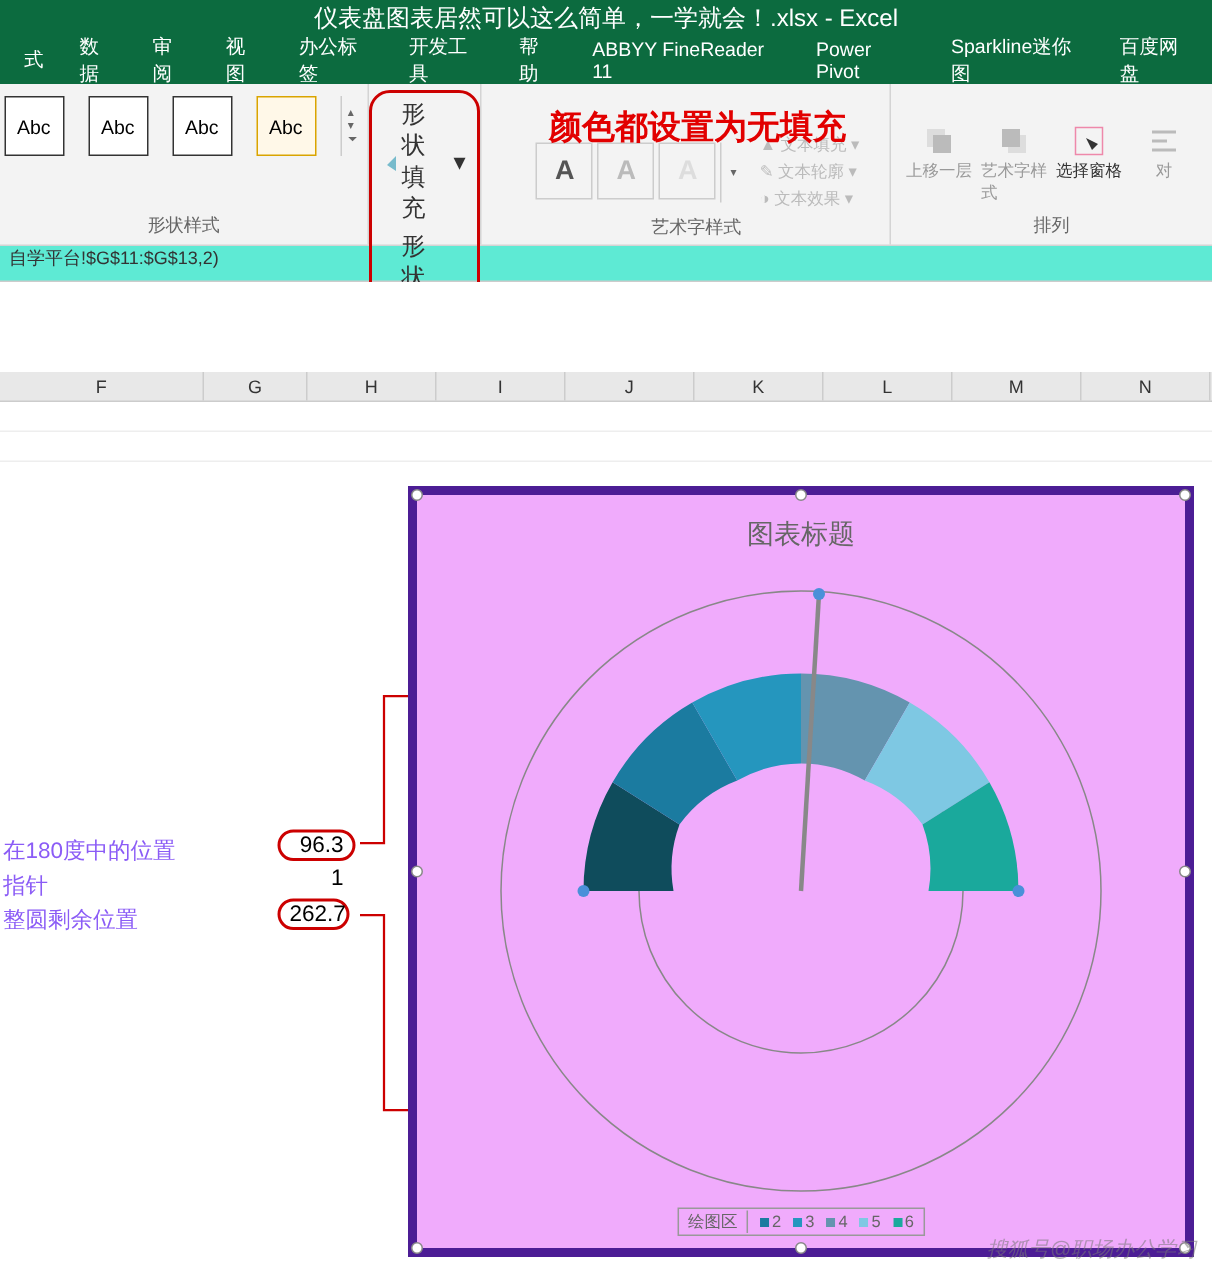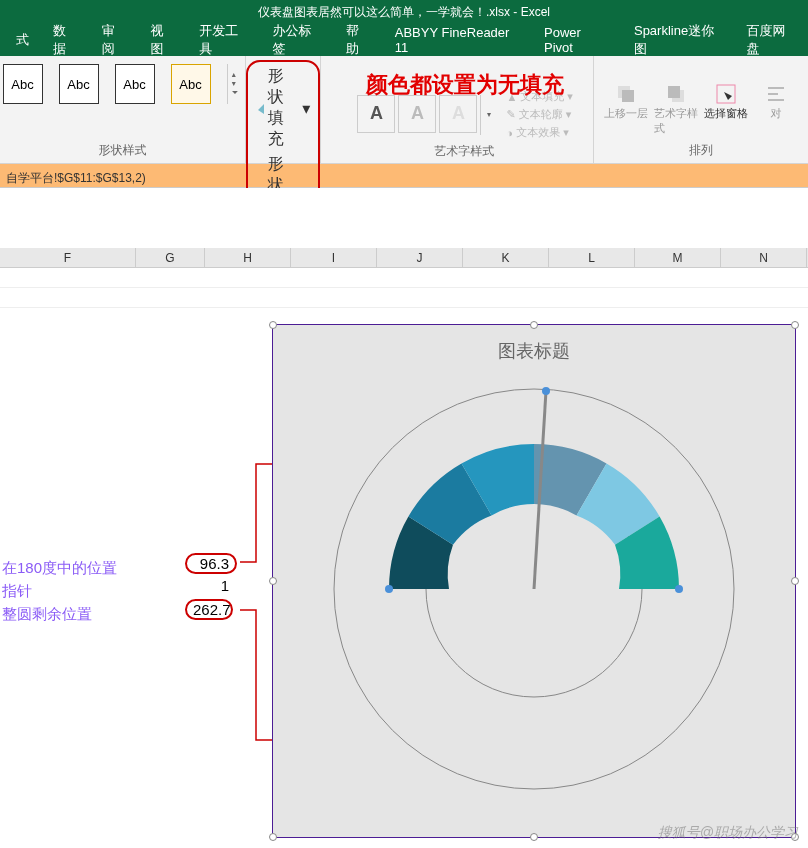--- a/index.html
+++ b/index.html
@@ -1,18 +1,18 @@
 <!DOCTYPE html>
 <html><head>
 <meta charset="utf-8">
 <style>
 * { box-sizing: border-box; margin: 0; padding: 0; font-family: "Microsoft YaHei", Arial, sans-serif; }
 body { width: 808px; height: 848px; background: #fff; overflow: hidden; position: relative; }
 
-.title-bar { background: #0c6b3f; height: 24px; display: flex; align-items: center; justify-content: center; color: #fff; font-size: 12px; }
+.title-bar { background: #0c6b3f; height: 24px; display: flex; align-items: center; justify-content: center; color: #fff; font-size: 16px; }
 
 .ribbon-tabs { background: #0c6b3f; height: 32px; display: flex; align-items: center; padding-left: 4px; gap: 0; }
 .ribbon-tab { color: #fff; font-size: 13px; padding: 6px 12px; cursor: pointer; }
 
 .ribbon-content { background: #f3f3f3; height: 108px; border-bottom: 1px solid #d4d4d4; display: flex; position: relative; }
 .ribbon-group { display: flex; flex-direction: column; align-items: center; border-right: 1px solid #d4d4d4; padding: 4px 6px 2px; }
 .shape-styles-grid { display: flex; gap: 16px; padding: 4px; align-items: center; }
 .shape-style { width: 40px; height: 40px; border: 1px solid #333; display: flex; align-items: center; justify-content: center; font-size: 13px; background: #fff; }
 .dropdown-arrow { width: 16px; height: 40px; border-left: 1px solid #ccc; display: flex; flex-direction: column; justify-content: space-around; align-items: center; font-size: 8px; color: #666; }
 .group-label { font-size: 12px; color: #666; margin-top: auto; padding: 2px 0; }
@@ -25,32 +25,32 @@
 
 .art-group { display: flex; gap: 3px; padding: 4px; }
 .art-style { width: 38px; height: 38px; border: 1px solid #ccc; display: flex; align-items: center; justify-content: center; font-weight: bold; font-size: 18px; color: #555; }
 .art-list { display: flex; flex-direction: column; gap: 1px; margin-left: 4px; }
 .art-item { display: flex; align-items: center; gap: 3px; font-size: 11px; color: #bbb; padding: 1px 2px; }
 
 .arrange-group { display: flex; gap: 6px; padding: 4px; }
 .arrange-btn { display: flex; flex-direction: column; align-items: center; font-size: 11px; color: #999; width: 44px; }
 .arrange-btn svg { width: 24px; height: 24px; }
 
-.formula-bar { height: 24px; border-bottom: 1px solid #ccc; display: flex; align-items: flex-end; padding: 0 6px; font-size: 12px; color: #333; background: #fdba74; }
+.formula-bar { height: 24px; border-bottom: 1px solid #ccc; display: flex; align-items: flex-start; padding: 0 6px; font-size: 12px; color: #333; background: #5eead4; }
 
 .sheet-area { position: relative; background: #fff; }
 .col-headers { display: flex; height: 20px; background: #e8e8e8; border-bottom: 1px solid #ccc; }
 .col-head { border-right: 1px solid #ccc; text-align: center; font-size: 12px; color: #333; line-height: 20px; }
 .row { height: 20px; border-bottom: 1px solid #eee; }
 
 .data-labels { position: absolute; left: 2px; top: 556px; font-size: 15px; color: #8b5cf6; line-height: 23px; }
 .data-value { position: absolute; font-size: 15px; text-align: right; }
 .value-box { border: 2px solid #c00; border-radius: 12px; padding: 0 6px; }
 
-.chart-container { position: absolute; left: 272px; top: 324px; width: 524px; height: 514px; border: 1px solid #4c1d95; background: #e5e5e5; }
+.chart-container { position: absolute; left: 272px; top: 324px; width: 524px; height: 514px; border: 6px solid #4c1d95; background: #f0abfc; }
 .chart-title { text-align: center; font-size: 18px; color: #666; padding: 14px 0 6px; }
 .chart-svg-wrap { width: 100%; display: flex; justify-content: center; }
 .legend { position: absolute; bottom: 8px; left: 50%; transform: translateX(-50%); display: flex; gap: 8px; font-size: 11px; color: #666; align-items: center; border: 1px solid #999; padding: 1px 6px; }
 .legend-label { border-right: 1px solid #999; padding-right: 6px; }
 .legend-item { display: flex; align-items: center; gap: 2px; }
 .legend-sw { width: 6px; height: 6px; }
 
 .sel-handle { width: 8px; height: 8px; border: 1px solid #888; background: #fff; border-radius: 50%; position: absolute; }
 
 .watermark { position: absolute; bottom: 6px; right: 10px; font-size: 14px; color: rgba(120,120,120,0.55); font-style: italic; }
@@ -62,22 +62,22 @@
 
 <div class="title-bar">
   <span>仪表盘图表居然可以这么简单，一学就会！.xlsx - Excel</span>
 </div>
 
 <div class="ribbon-tabs">
   <span class="ribbon-tab">式</span>
   <span class="ribbon-tab">数据</span>
   <span class="ribbon-tab">审阅</span>
   <span class="ribbon-tab">视图</span>
+  <span class="ribbon-tab">办公标签</span>
   <span class="ribbon-tab">开发工具</span>
-  <span class="ribbon-tab">办公标签</span>
   <span class="ribbon-tab">帮助</span>
   <span class="ribbon-tab">ABBYY FineReader 11</span>
   <span class="ribbon-tab">Power Pivot</span>
   <span class="ribbon-tab">Sparkline迷你图</span>
   <span class="ribbon-tab">百度网盘</span>
 </div>
 
 <div class="ribbon-content">
   <div class="ribbon-group" style="width:246px">
     <div class="shape-styles-grid">
@@ -231,15 +231,38 @@
       </g>
 
       <line x1="220" y1="220" x2="232" y2="22" stroke="#888" stroke-width="3"></line>
 
       <circle cx="75" cy="220" r="4" fill="#4a90d9"></circle>
       <circle cx="365" cy="220" r="4" fill="#4a90d9"></circle>
       <circle cx="232" cy="22" r="4" fill="#4a90d9"></circle>
     </svg>
   </div>
 
+  <div class="legend">
+    <span class="legend-label">绘图区</span>
+    <span class="legend-item">
+        <span class="legend-sw" style="background:#1b7ba0"></span>
+        <span>2</span>
+      </span>
+    <span class="legend-item">
+        <span class="legend-sw" style="background:#2596be"></span>
+        <span>3</span>
+      </span>
+    <span class="legend-item">
+        <span class="legend-sw" style="background:#6494af"></span>
+        <span>4</span>
+      </span>
+    <span class="legend-item">
+        <span class="legend-sw" style="background:#7ec8e3"></span>
+        <span>5</span>
+      </span>
+    <span class="legend-item">
+        <span class="legend-sw" style="background:#1aa99c"></span>
+        <span>6</span>
+      </span>
+  </div>
 </div>
 
 <div class="watermark">搜狐号@职场办公学习</div>
 
 </body></html>

